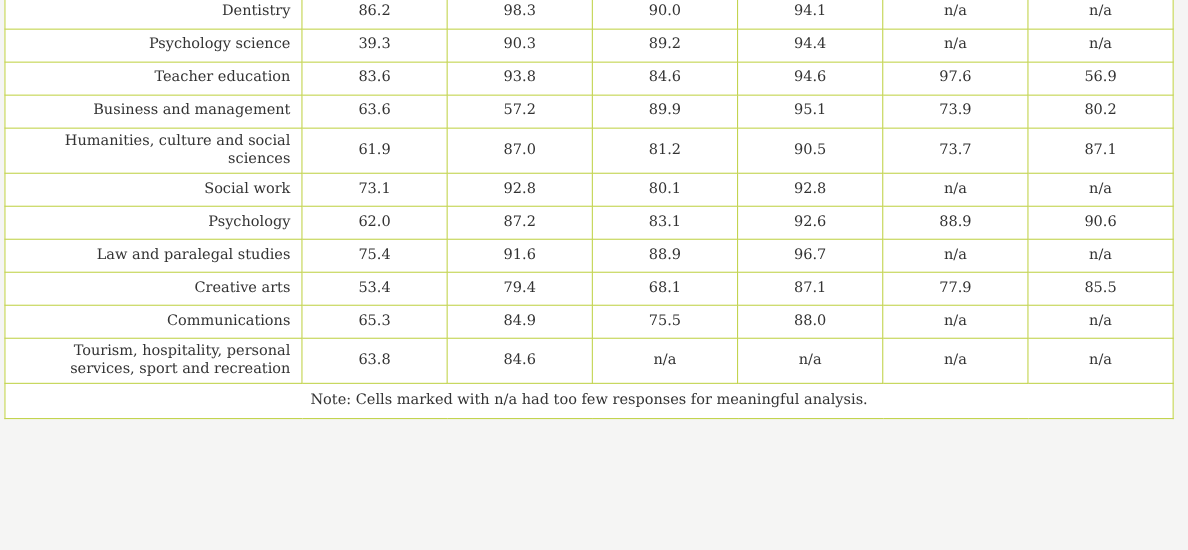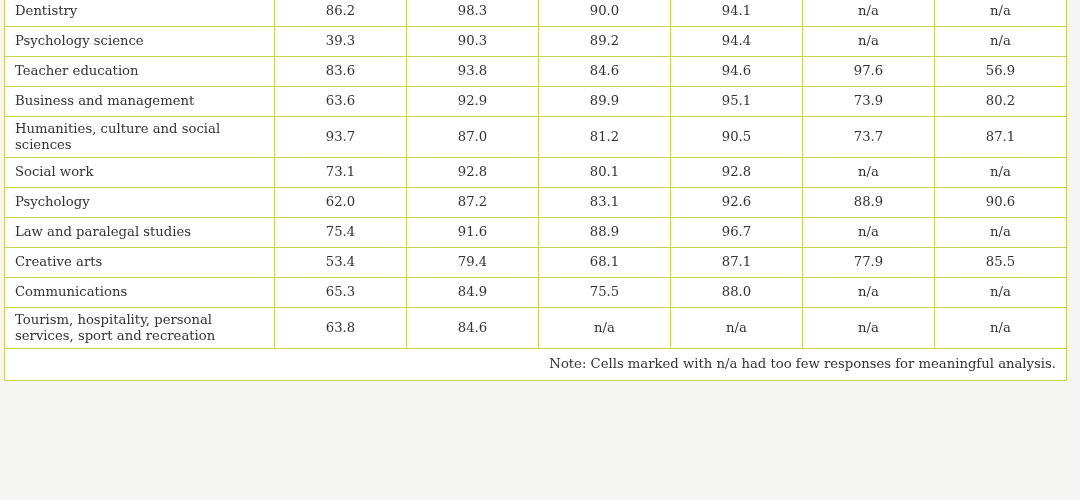--- a/index.html
+++ b/index.html
@@ -53,30 +53,31 @@
     width: 132px;
   }
 
   
   tr.total-row td {
     font-weight: bold;
   }
 
   
   td.note-cell {
-    text-align: right;
+    text-align: center;
     padding: 7px 10px 8px 10px;
     font-size: 11.4px;
     line-height: 1.2;
     height: 30px;
     margin-top: 42px;
   }
 
   .label-text {
     display: block;
+    text-align: right;
   }
 </style>
 </head>
 <body>
 
 <div id="table-wrap">
   <table class="data-table">
     <tbody>
         <tr>
           <td class="label-cell">
@@ -109,31 +110,31 @@
           <td class="value-cell">84.6</td>
           <td class="value-cell">94.6</td>
           <td class="value-cell">97.6</td>
           <td class="value-cell">56.9</td>
         </tr>
         <tr>
           <td class="label-cell">
             <span class="label-text">Business and management</span>
           </td>
           <td class="value-cell">63.6</td>
-          <td class="value-cell">92.9</td>
+          <td class="value-cell">57.2</td>
           <td class="value-cell">89.9</td>
           <td class="value-cell">95.1</td>
           <td class="value-cell">73.9</td>
           <td class="value-cell">80.2</td>
         </tr>
         <tr>
           <td class="label-cell">
             <span class="label-text">Humanities, culture and social sciences</span>
           </td>
-          <td class="value-cell">93.7</td>
+          <td class="value-cell">61.9</td>
           <td class="value-cell">87.0</td>
           <td class="value-cell">81.2</td>
           <td class="value-cell">90.5</td>
           <td class="value-cell">73.7</td>
           <td class="value-cell">87.1</td>
         </tr>
         <tr>
           <td class="label-cell">
             <span class="label-text">Social work</span>
           </td>

